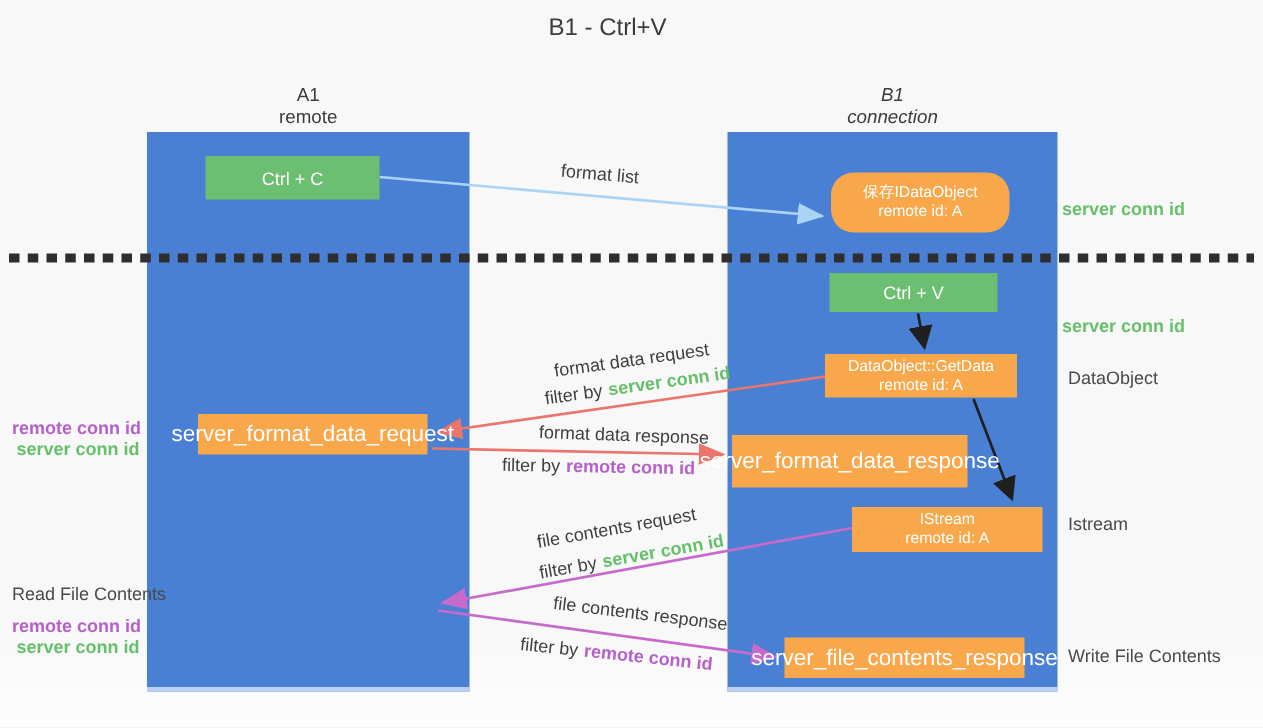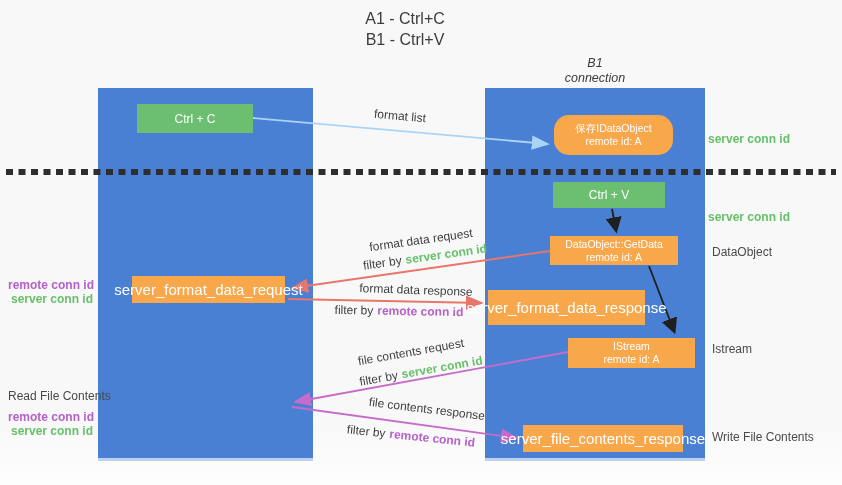--- a/index.html
+++ b/index.html
@@ -82,24 +82,27 @@
   .ann.purple-t{color:var(--purple_text);font-weight:bold;}
   .ann.gray-t{color:var(--text_gray);}
   .left-ann{left:8px;width:85px;text-align:right;}
 </style>
 </head>
 <body>
 
 <div id="stage">
 
   <div class="abs title">
-    <div>A1 - Ctrl+C</div>
     <div>B1 - Ctrl+V</div>
   </div>
 
+  <div class="abs col-header" id="hdr-left">
+    <div>A1</div>
+    <div>remote</div>
+  </div>
   <div class="abs col-header" id="hdr-right">
     <div>B1</div>
     <div>connection</div>
   </div>
 
   <div class="abs column" id="col-left"></div>
   <div class="abs column" id="col-right"></div>
 
   <svg id="arrows" width="842" height="485" viewBox="0 0 842 485">
     <defs>

